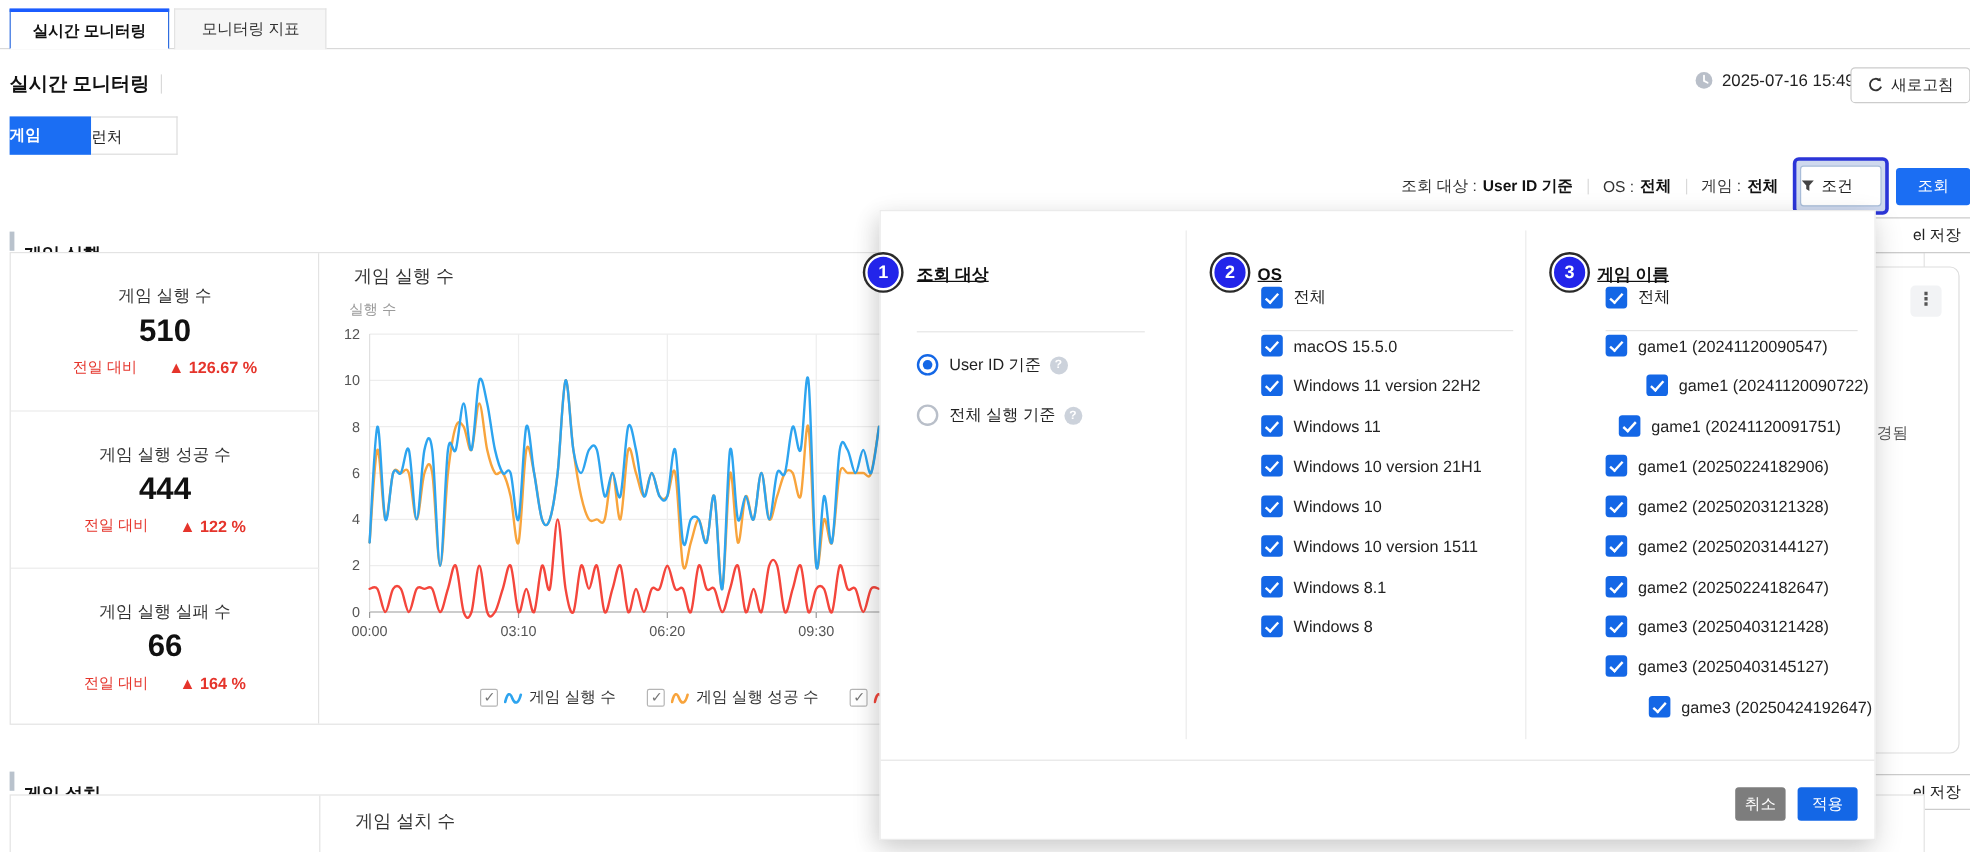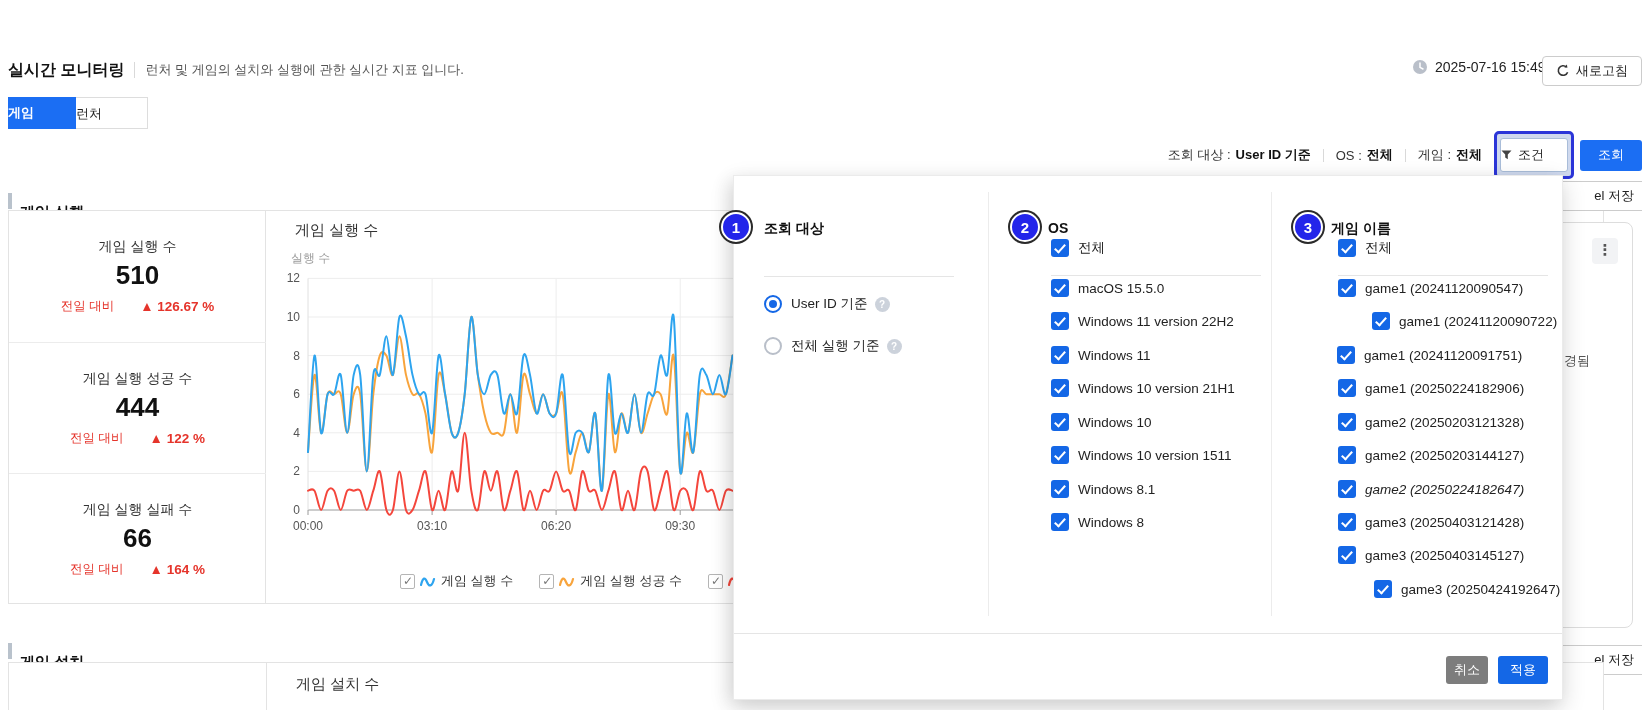--- a/index.html
+++ b/index.html
@@ -64,46 +64,49 @@
   .excel-bottom{left:1537px;top:645px;}
   .right-card{position:absolute;left:1352px;top:222px;width:281px;height:406px;border:1px solid #ddd;border-radius:8px;background:#fff;}
   .btn-dots{position:absolute;left:1592px;top:238px;width:26px;height:26px;border-radius:4px;background:#f2f3f5;color:#555;font-size:15px;font-weight:bold;text-align:center;line-height:24px;cursor:pointer;}
   .changed-text{position:absolute;left:1564px;top:352px;font-size:13px;color:#555;}
   
   .popup{position:absolute;left:733px;top:175px;width:830px;height:525px;background:#fff;border:1px solid #ebebeb;
          box-shadow:0 8px 22px rgba(0,0,0,.16), -6px 4px 16px rgba(0,0,0,.06);z-index:20;}
   .col-div{position:absolute;top:16px;height:424px;width:1px;background:#ececec;}
   .num-circle{position:absolute;width:30px;height:30px;border-radius:50%;background:#2325ea;color:#fff;font-size:15px;font-weight:bold;
               display:flex;align-items:center;justify-content:center;border:2px solid #fff;box-shadow:0 0 0 2px #2a2a2a;z-index:2;}
-  .pp-title{position:absolute;font-size:14px;font-weight:600;color:#111;}
+  .pp-title{position:absolute;font-size:14px;font-weight:600;color:#111;text-decoration:underline;}
   .pp-divider{position:absolute;height:1px;background:#e5e5e5;}
   .pp-row{position:absolute;display:flex;align-items:center;height:20px;cursor:pointer;}
   .cb{width:18px;height:18px;background:#1467e6;border-radius:3px;position:relative;flex:none;}
   .cb::after{content:"";position:absolute;left:6px;top:2.5px;width:4px;height:9px;border:solid #fff;border-width:0 2px 2px 0;transform:rotate(42deg);}
   .pp-row .lbl{margin-left:9px;font-size:13.5px;color:#222;white-space:nowrap;}
   .radio{width:18px;height:18px;border-radius:50%;position:relative;flex:none;background:#fff;}
   .radio.sel{border:2px solid #1467e6;}
   .radio.sel::after{content:"";position:absolute;left:3px;top:3px;width:8px;height:8px;border-radius:50%;background:#1467e6;}
   .radio.unsel{border:2px solid #b9bfc9;}
   .help{width:15px;height:15px;border-radius:50%;background:#ccd2db;color:#fff;font-size:10px;font-weight:bold;
         display:inline-flex;align-items:center;justify-content:center;margin-left:7px;flex:none;}
   .pp-footer-div{position:absolute;left:0;right:0;top:457px;height:1px;background:#e5e5e5;}
   .btn-cancel{position:absolute;left:712px;top:480px;width:42px;height:28px;background:#7d7d7d;color:#fff;border:none;border-radius:3px;font-size:13px;cursor:pointer;}
   .btn-apply{position:absolute;left:764px;top:480px;width:50px;height:28px;background:#1467e6;color:#fff;border:none;border-radius:3px;font-size:13px;cursor:pointer;}
 </style>
 </head>
 <body>
 
 <div id="page" data-interactable="false">
 
+  <div class="tabbar" data-interactable="false">
+    <div class="tab active" data-interactable="true">실시간 모니터링</div>
+    <div class="tab inactive" data-interactable="true">모니터링 지표</div>
+  </div>
 
   <div class="title-row" data-interactable="false">
     <span class="page-title" data-interactable="false">실시간 모니터링</span>
     <span class="title-sep" data-interactable="false"></span>
-    <span class="page-desc" data-interactable="false">런처 및 게임의 설치와 실행에 관한 실시간 지표 입니다.</span>
   </div>
   <div class="time-wrap" data-interactable="false">
     <span data-interactable="false" style="display:inline-flex;">
       <svg width="16" height="16" viewBox="0 0 16 16">
           <circle cx="8" cy="8" r="7" fill="#b9bfc9"></circle>
           <path d="M8 4v4.4l3 1.6" stroke="#fff" stroke-width="1.5" fill="none" stroke-linecap="round"></path>
         </svg>
     </span>
     <span class="timestamp" data-interactable="false">2025-07-16 15:49</span>
   </div>
@@ -317,37 +320,37 @@
     </div>
     <div class="pp-divider" style="left:604px;top:99px;width:210px;" data-interactable="false"></div>
     <div class="pp-row" style="left:604px;top:102px;" data-interactable="true">
         <span class="cb" data-interactable="true"></span>
         <span class="lbl" data-interactable="false">game1 (20241120090547)</span>
       </div>
     <div class="pp-row" style="left:604px;top:135px;padding-left:34px;" data-interactable="true">
         <span class="cb" data-interactable="true"></span>
         <span class="lbl" data-interactable="false">game1 (20241120090722)</span>
       </div>
-    <div class="pp-row" style="left:568px;top:169px;padding-left:35px;" data-interactable="true">
+    <div class="pp-row" style="left:580px;top:169px;padding-left:35px;" data-interactable="true">
         <span class="cb" data-interactable="true"></span>
         <span class="lbl" data-interactable="false">game1 (20241120091751)</span>
       </div>
     <div class="pp-row" style="left:604px;top:202px;" data-interactable="true">
         <span class="cb" data-interactable="true"></span>
         <span class="lbl" data-interactable="false">game1 (20250224182906)</span>
       </div>
     <div class="pp-row" style="left:604px;top:236px;" data-interactable="true">
         <span class="cb" data-interactable="true"></span>
         <span class="lbl" data-interactable="false">game2 (20250203121328)</span>
       </div>
     <div class="pp-row" style="left:604px;top:269px;" data-interactable="true">
         <span class="cb" data-interactable="true"></span>
         <span class="lbl" data-interactable="false">game2 (20250203144127)</span>
       </div>
-    <div class="pp-row" style="left:604px;top:303px;font-style:italic;" data-interactable="true">
+    <div class="pp-row" style="left:604px;top:303px;" data-interactable="true">
         <span class="cb" data-interactable="true"></span>
         <span class="lbl" data-interactable="false">game2 (20250224182647)</span>
       </div>
     <div class="pp-row" style="left:604px;top:336px;" data-interactable="true">
         <span class="cb" data-interactable="true"></span>
         <span class="lbl" data-interactable="false">game3 (20250403121428)</span>
       </div>
     <div class="pp-row" style="left:604px;top:369px;" data-interactable="true">
         <span class="cb" data-interactable="true"></span>
         <span class="lbl" data-interactable="false">game3 (20250403145127)</span>

